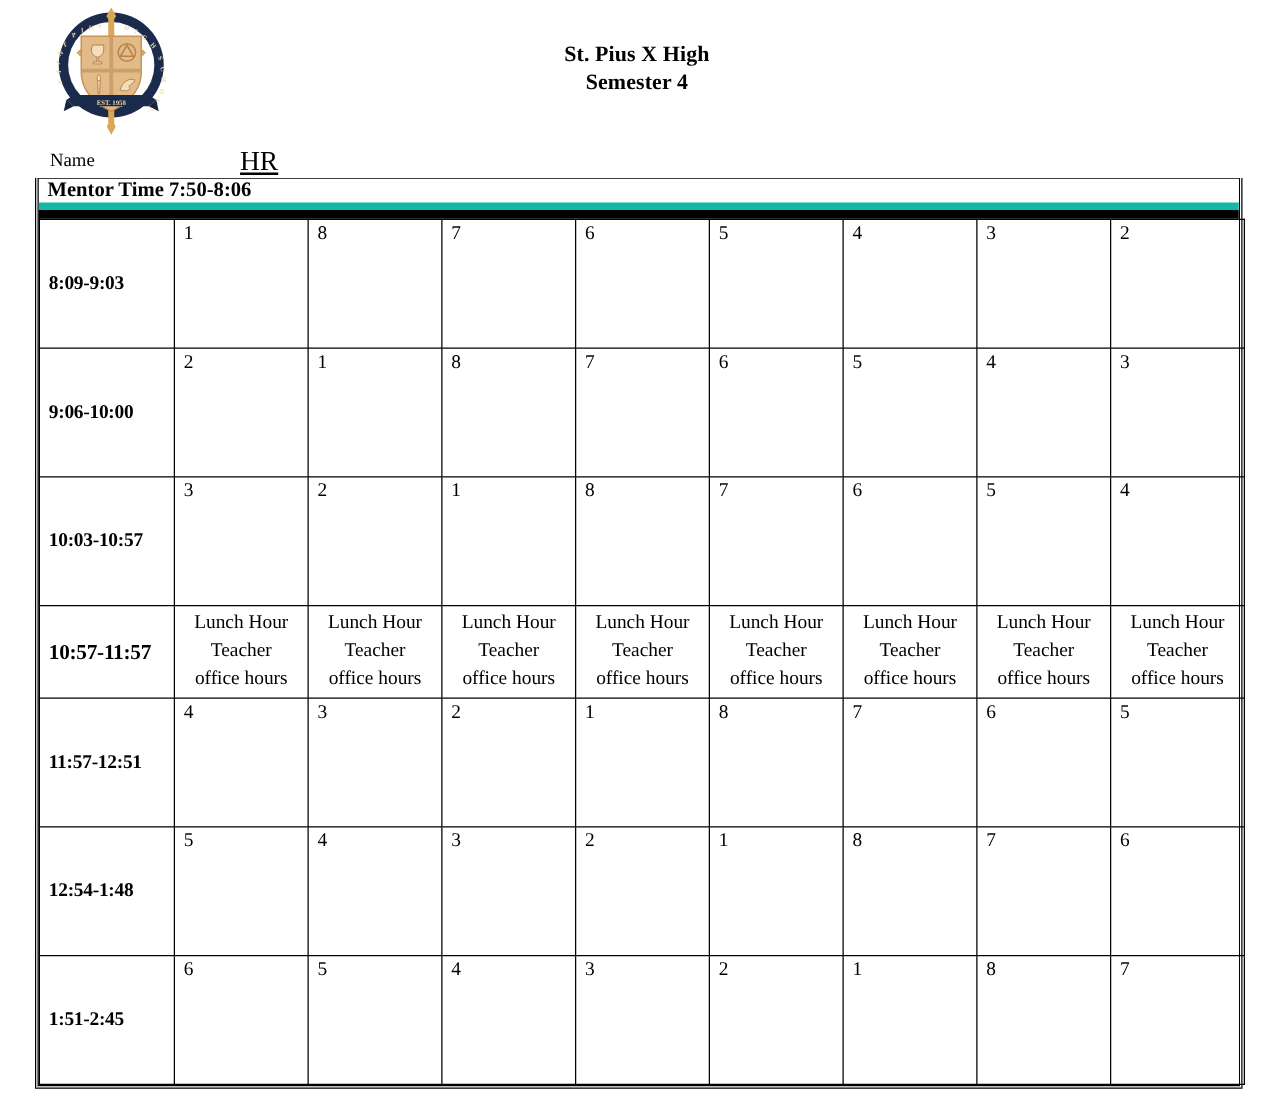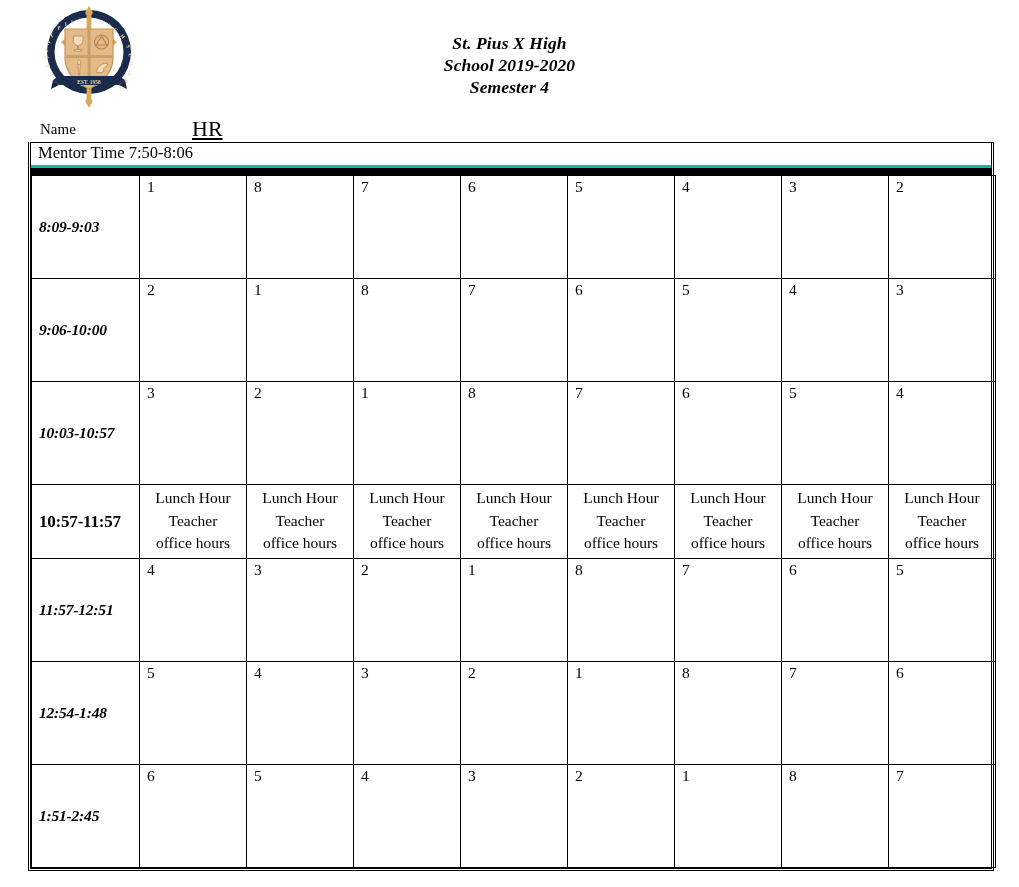--- a/index.html
+++ b/index.html
@@ -34,21 +34,20 @@
   .doc-title {
     position: absolute;
     left: 0;
     top: 32px;
     width: 1019px;
     text-align: center;
     font-weight: bold;
     font-size: 17.5px;
     line-height: 22px;
     letter-spacing: 0.1px;
-    font-style: italic;
   }
   .doc-title .tline { display: block; }
 
   
   .namerow {
     position: relative;
     height: 24px;
     margin-left: 40px;
   }
   .namerow .name-label {
@@ -73,27 +72,28 @@
     width: 966px;
     border-left: 3px double #000;
     border-right: 3px double #000;
     border-top: 1px solid #000;
     border-bottom: 3px double #000;
     box-sizing: border-box;
     background: #fff;
   }
 
   .mentor-row {
-    border-bottom: 3px solid #14b8a6;
+    border-bottom: 6px solid #14b8a6;
     height: 25px;
     display: flex;
-    align-items: flex-start;
+    align-items: flex-end;
     padding-left: 7px;
     box-sizing: border-box;
     font-size: 16.5px;
+    font-weight: bold;
   }
 
   .thick-bar {
     height: 7px;
     background: #000000;
   }
 
   table.sched {
     border-collapse: collapse;
     width: 100%;
@@ -118,21 +118,20 @@
   }
   tr.dayhead td.blank { border-left: none; }
 
   
   tr.period td.timecell {
     vertical-align: middle;
     padding-left: 7px;
     font-size: 15.5px;
     font-weight: bold;
     letter-spacing: -0.2px;
-    font-style: italic;
   }
   tr.period td.numcell {
     vertical-align: top;
     padding: 2px 0 0 7px;
     height: 100px;
   }
 
   
   tr.lunch td.timecell {
     vertical-align: middle;
@@ -216,21 +215,20 @@
         <path d="M20 78 l6 -4 h60 l6 4 l-6 5 h-60z" fill="#1b2b4b"></path>
         <path d="M20 78 l-2 9 l8 -4z" fill="#16243e"></path>
         <path d="M92 78 l2 9 l-8 -4z" fill="#16243e"></path>
         <text x="56" y="82.2" fill="#f0d6ad" font-family="Liberation Serif, serif" font-size="5.4" font-weight="bold" text-anchor="middle">EST. 1958</text>
       </g>
     </svg>
   </div>
 
   <div class="doc-title">
     <span class="tline">St. Pius X High</span>
-    <span class="tline">School 2019-2020</span>
     <span class="tline">Semester 4</span>
   </div>
 </div>
 
 <div class="namerow">
   <span class="name-label">Name</span>
   <span class="hr-label">HR</span>
 </div>
 
 <div class="table-outer">

